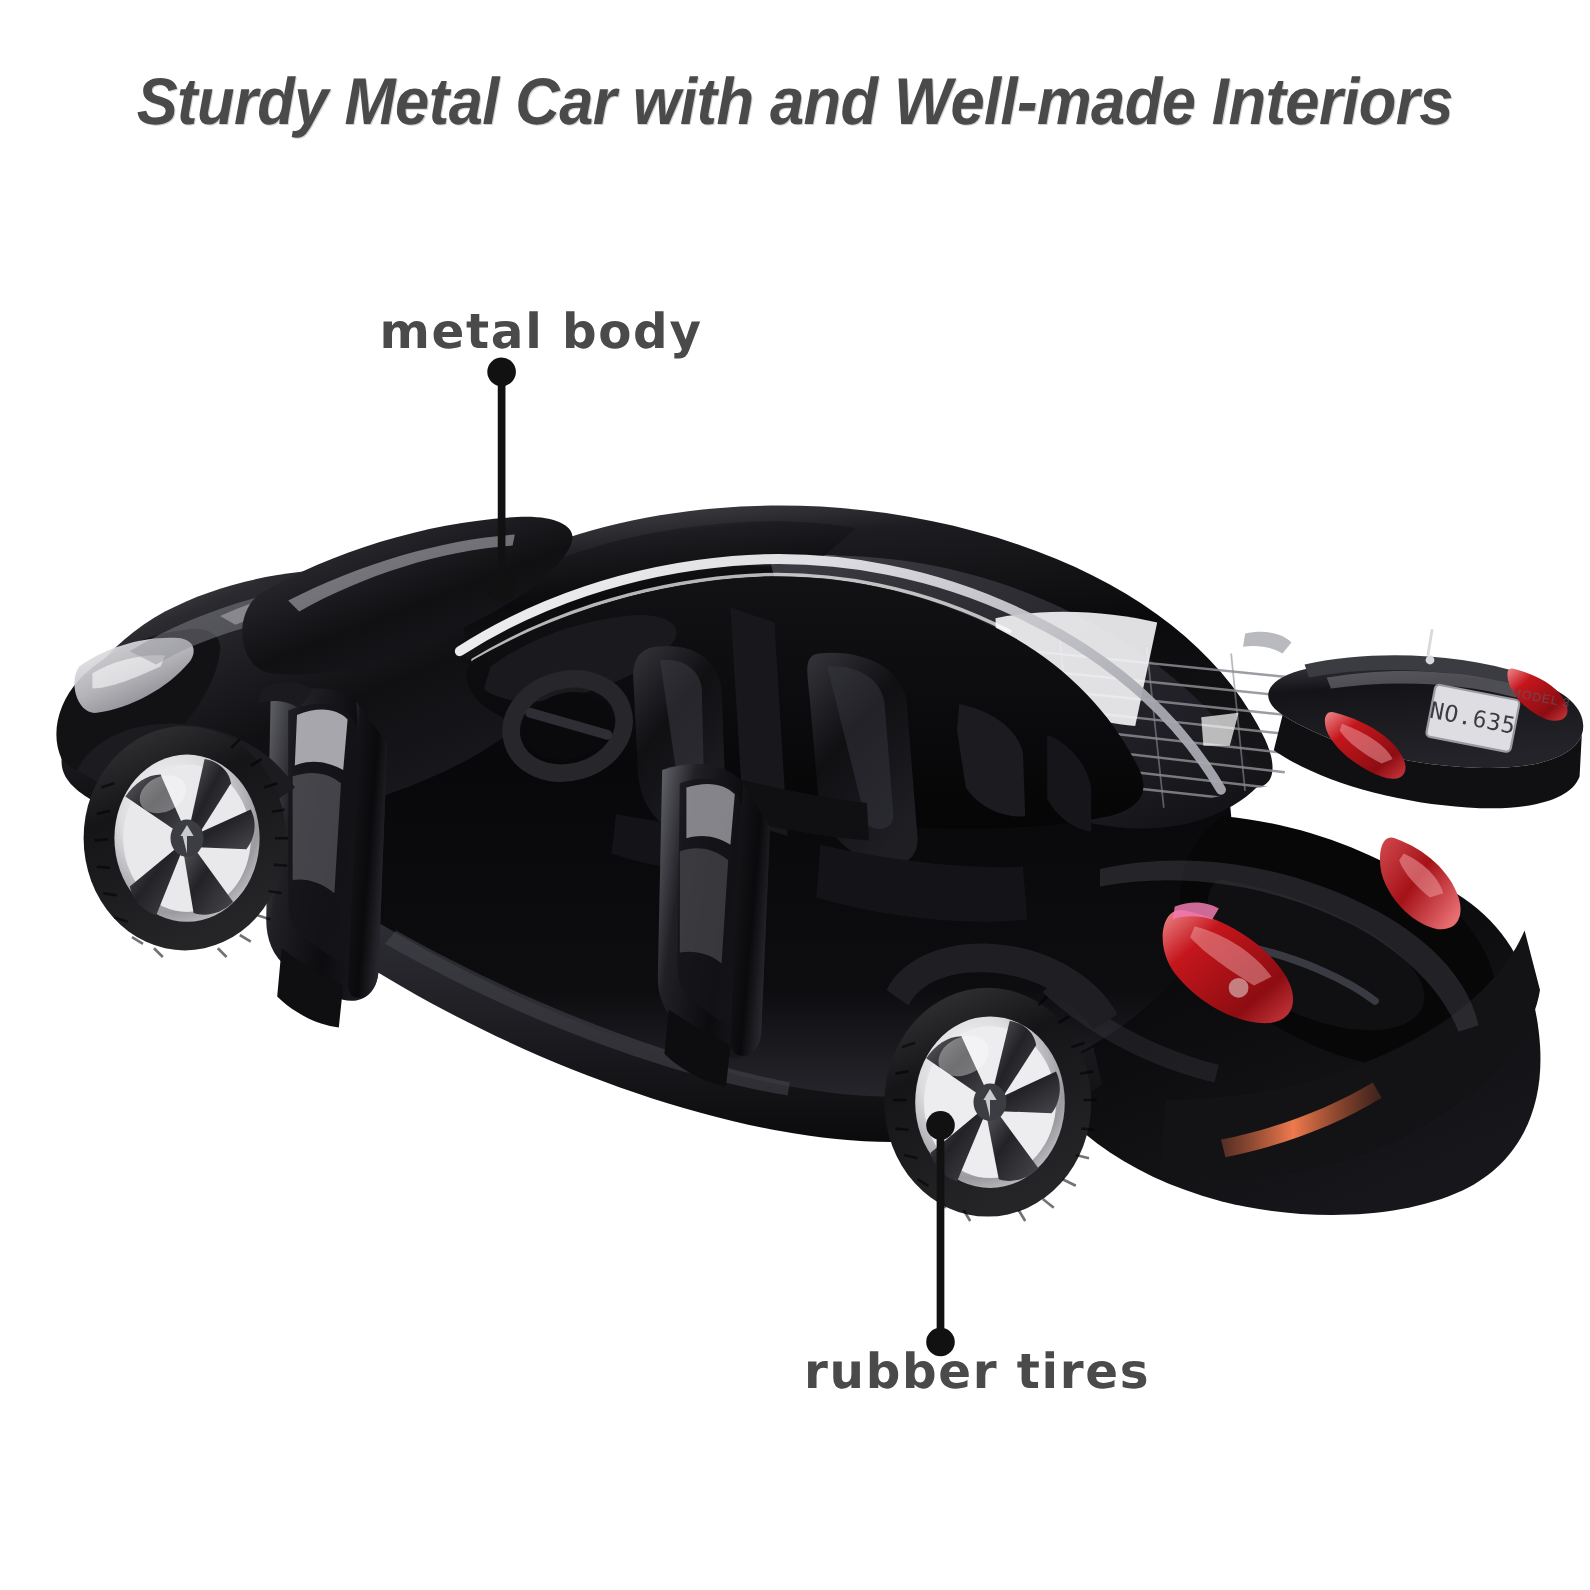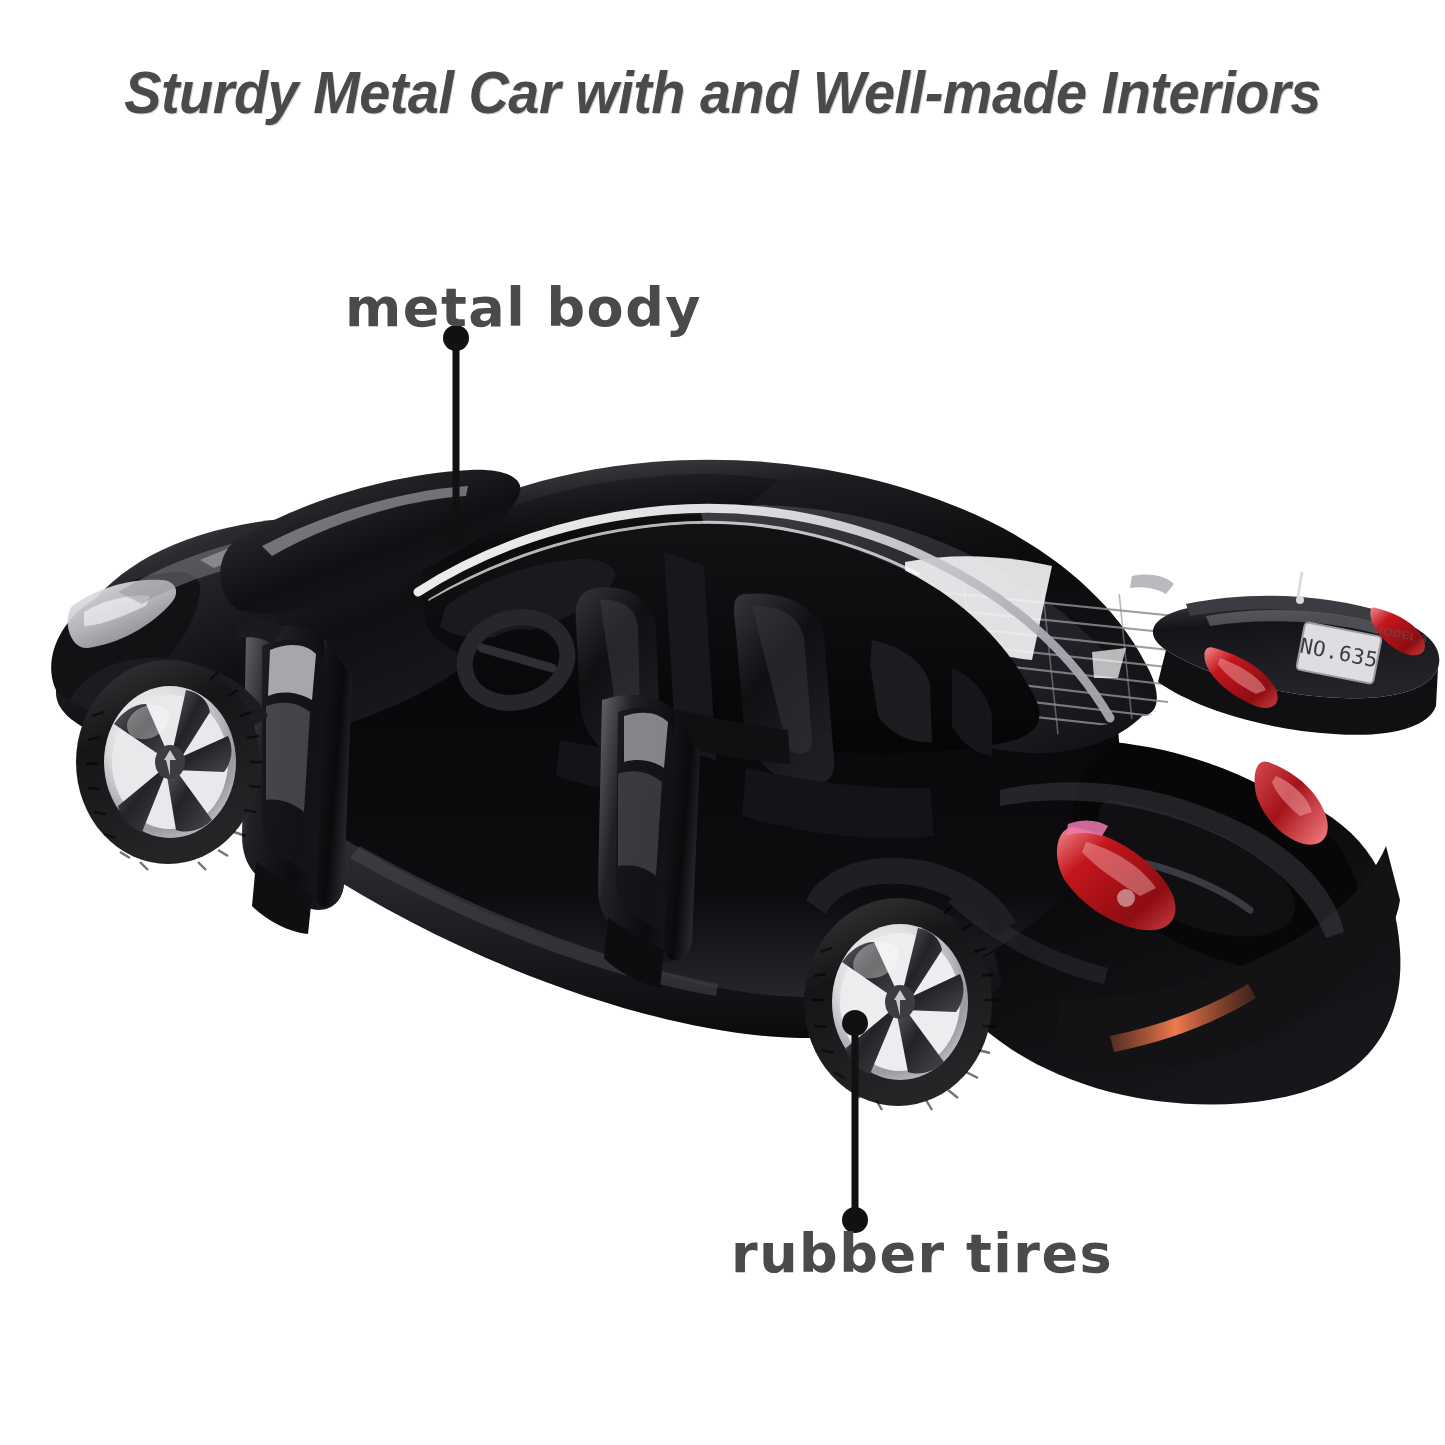--- a/index.html
+++ b/index.html
@@ -27,21 +27,21 @@
     white-space:nowrap;
     text-shadow:1px 1px 0 rgba(120,120,120,.35);
     user-select:none;
   }
 
   .callout-label{
     position:absolute;
     font-family:"DejaVu Sans","Liberation Sans",sans-serif;
     font-weight:700;
     color:#4a4a4a;
-    font-size:54px;
+    font-size:44px;
     letter-spacing:1.5px;
     white-space:nowrap;
     user-select:none;
   }
   #label-metal-body{ left:345px; top:276px; }
   #label-rubber-tires{ left:731px; top:1222px; }
 
   .leader{position:absolute;}
   svg{display:block;}
 </style>

